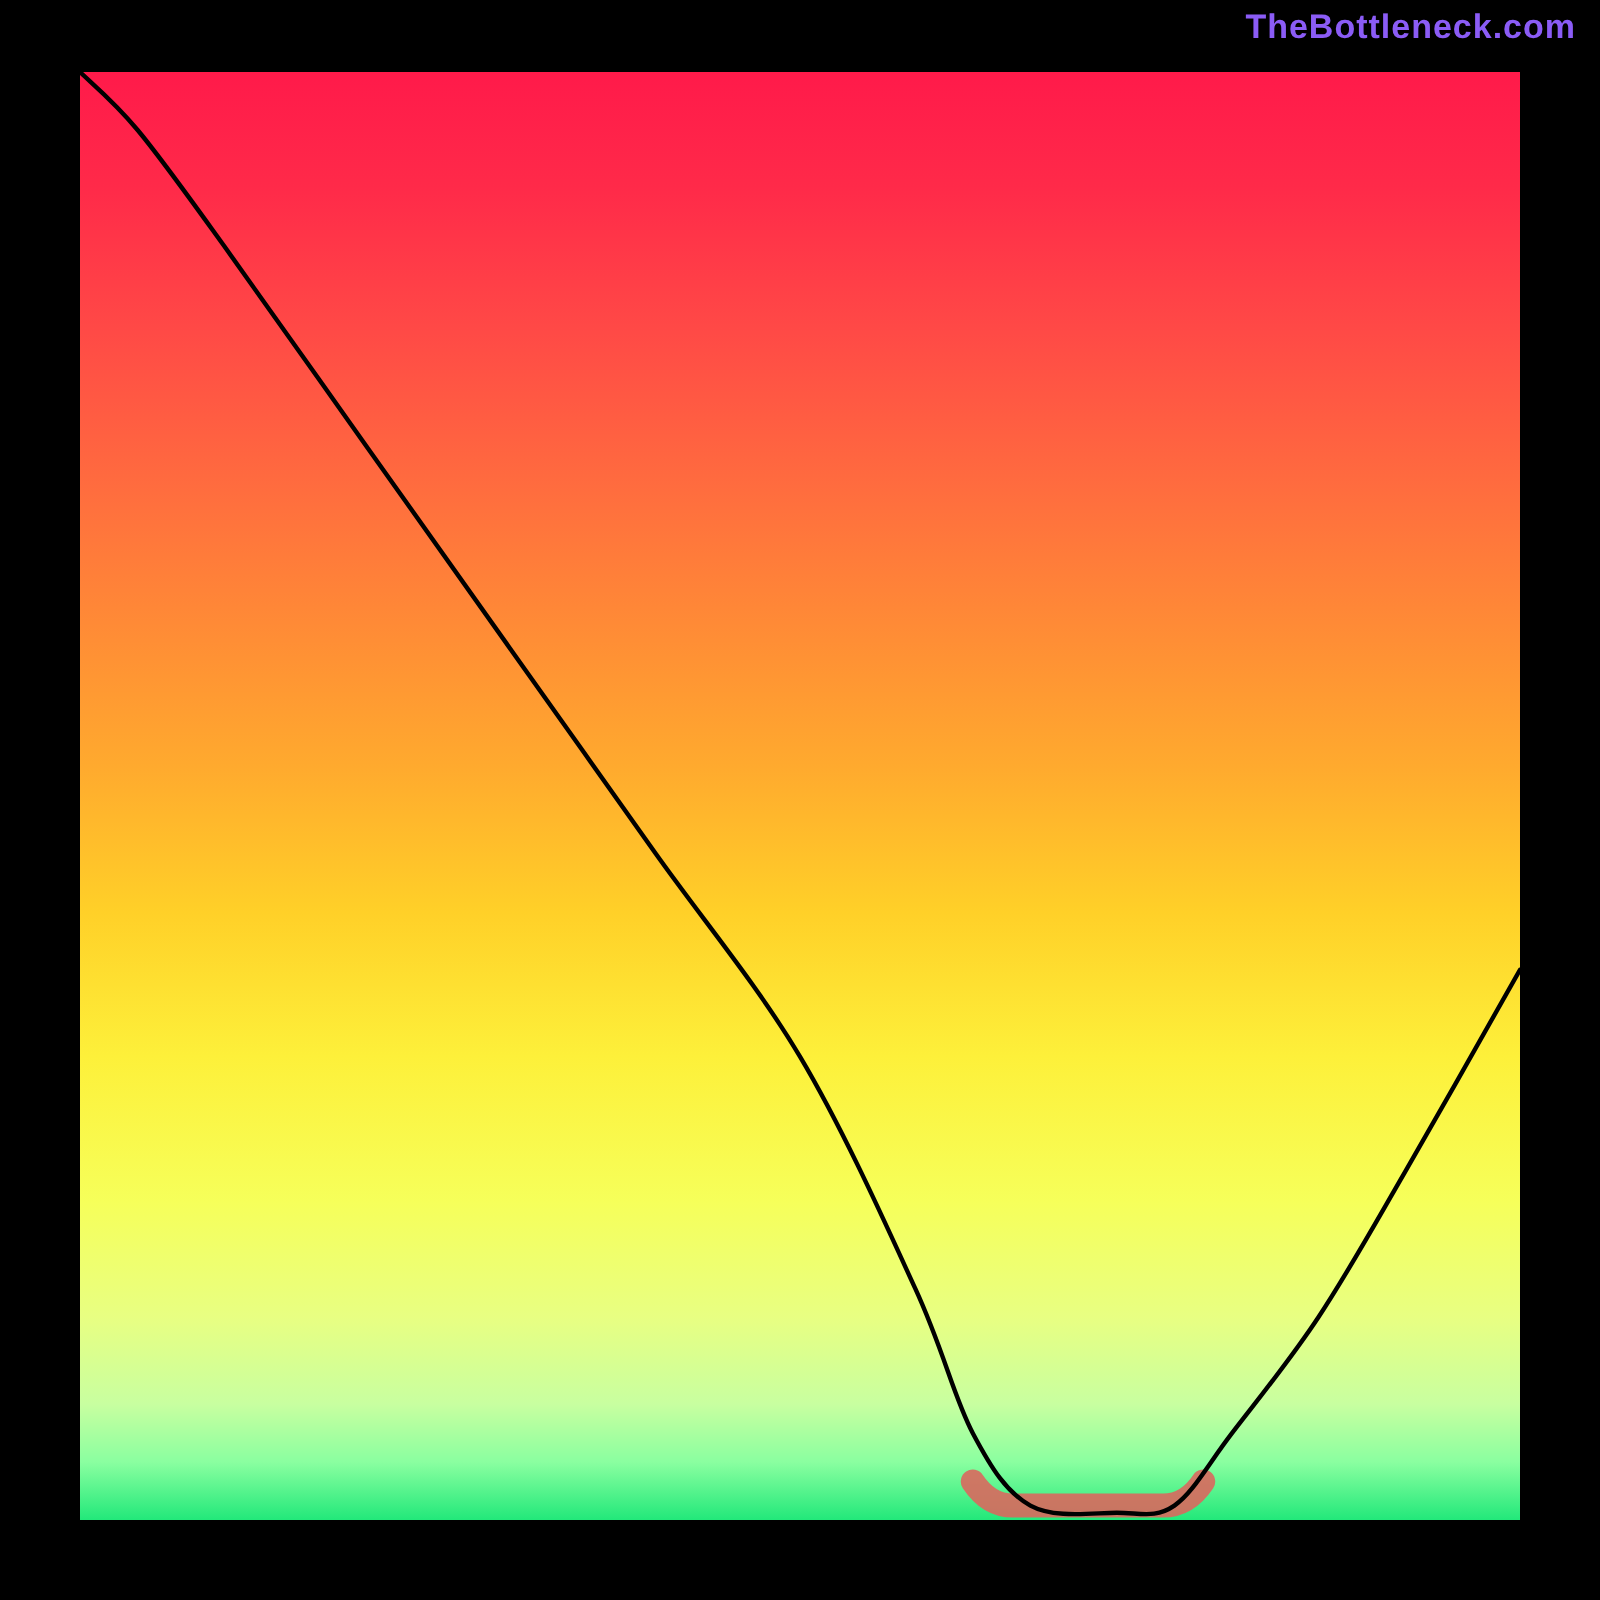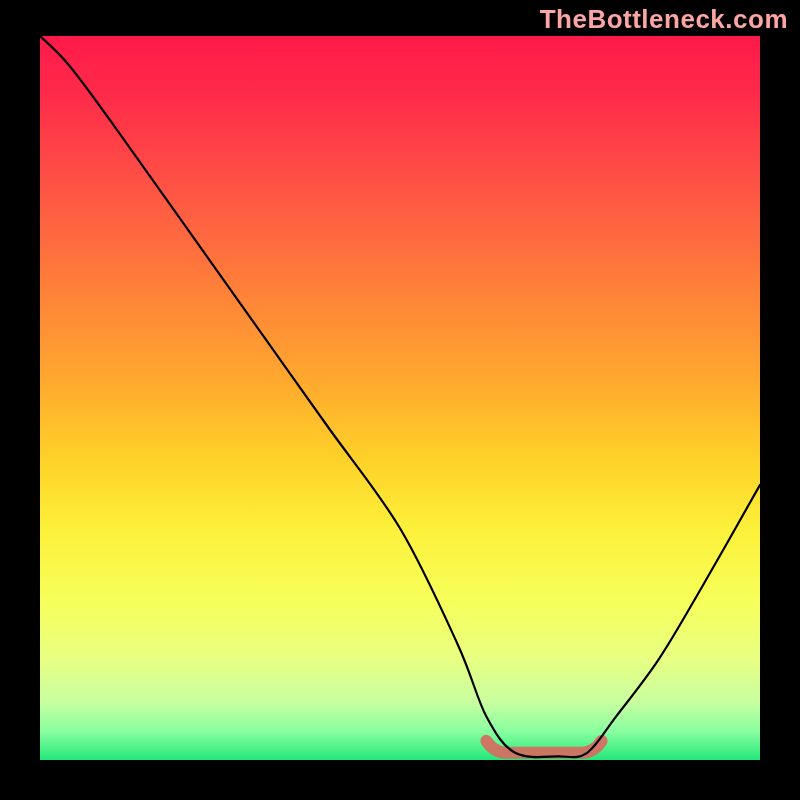--- a/index.html
+++ b/index.html
@@ -8,23 +8,23 @@
     position: relative;
     width: 800px;
     height: 800px;
     background: #000;
   }
   .watermark {
     position: absolute;
     top: 4px;
     right: 12px;
     font-family: Arial, Helvetica, sans-serif;
-    font-size: 26px;
+    font-size: 17px;
     font-weight: 600;
-    color: #fca5a5;
+    color: #8b5cf6;
     letter-spacing: 0.5px;
   }
   .plot-area {
     position: absolute;
     left: 40px;
     top: 36px;
     width: 720px;
     height: 724px;
     background: linear-gradient(
       to bottom,

